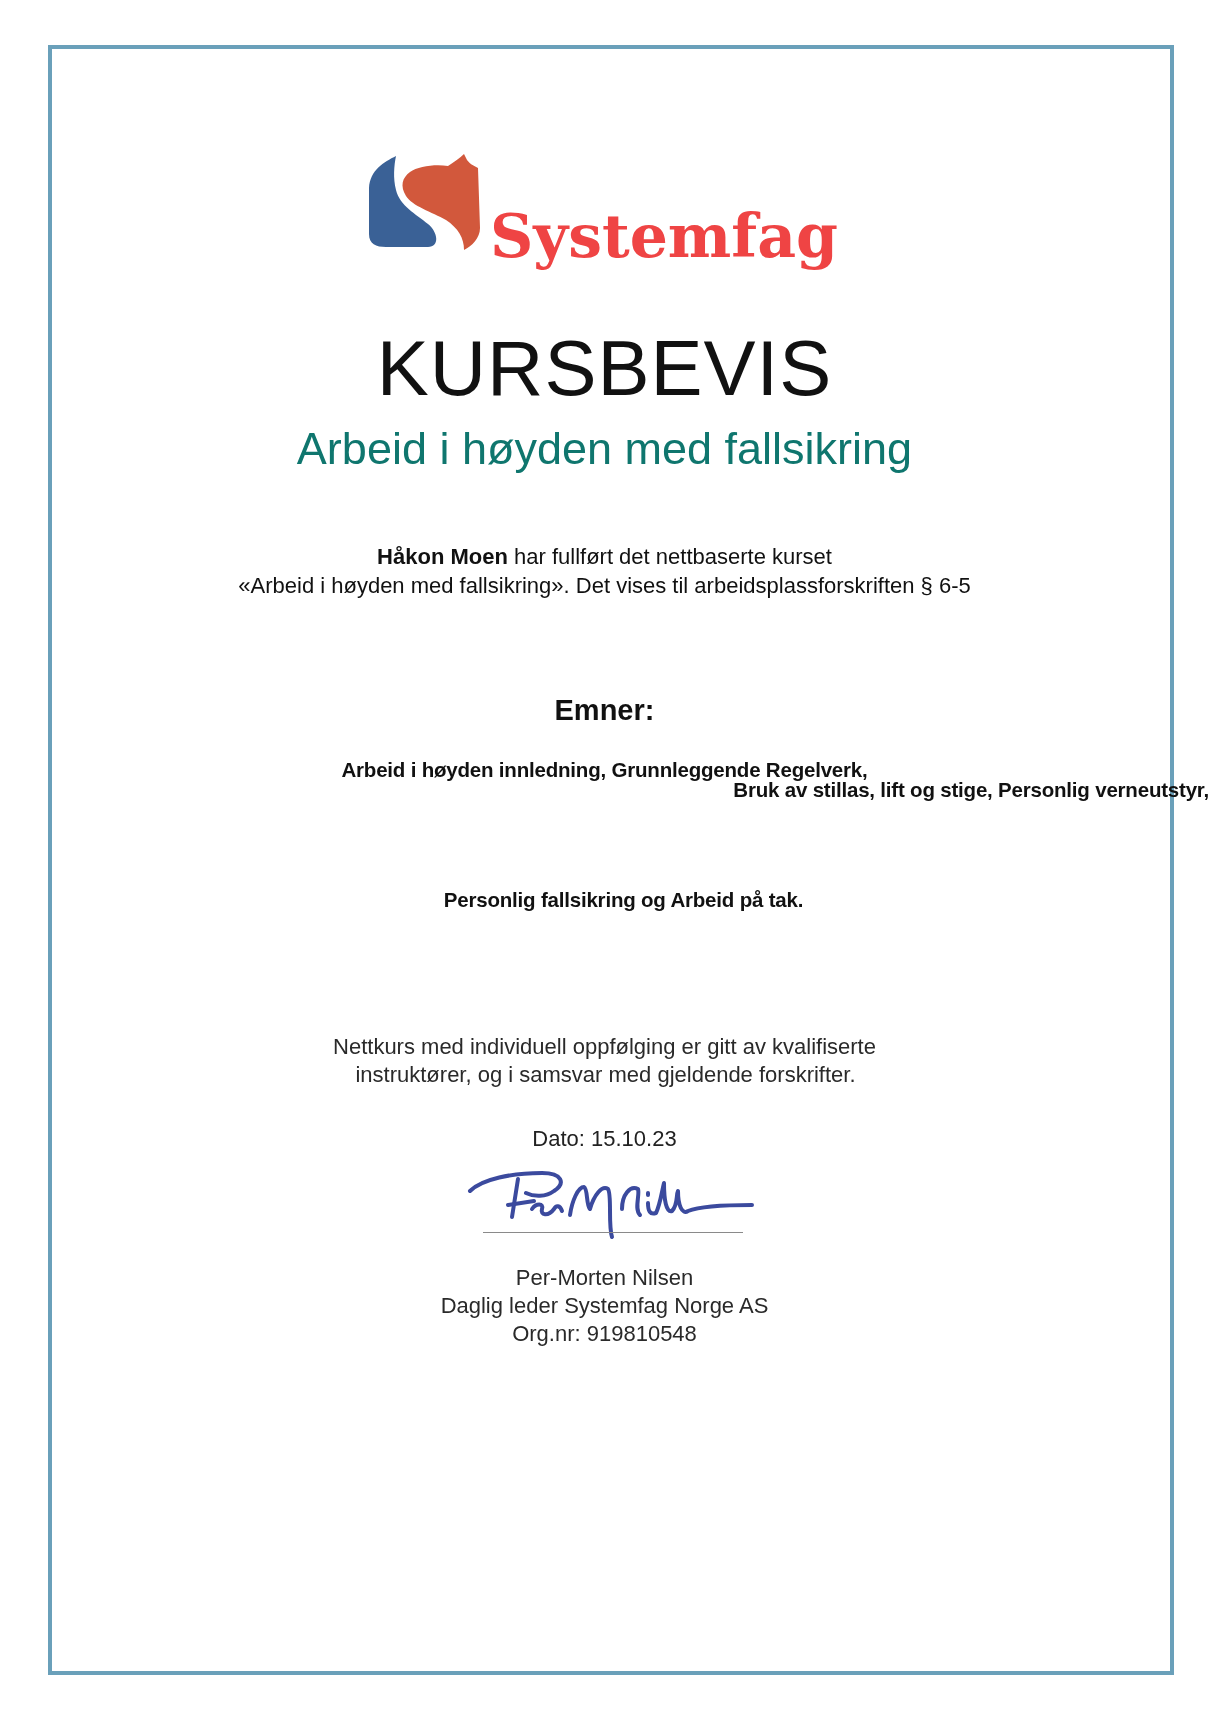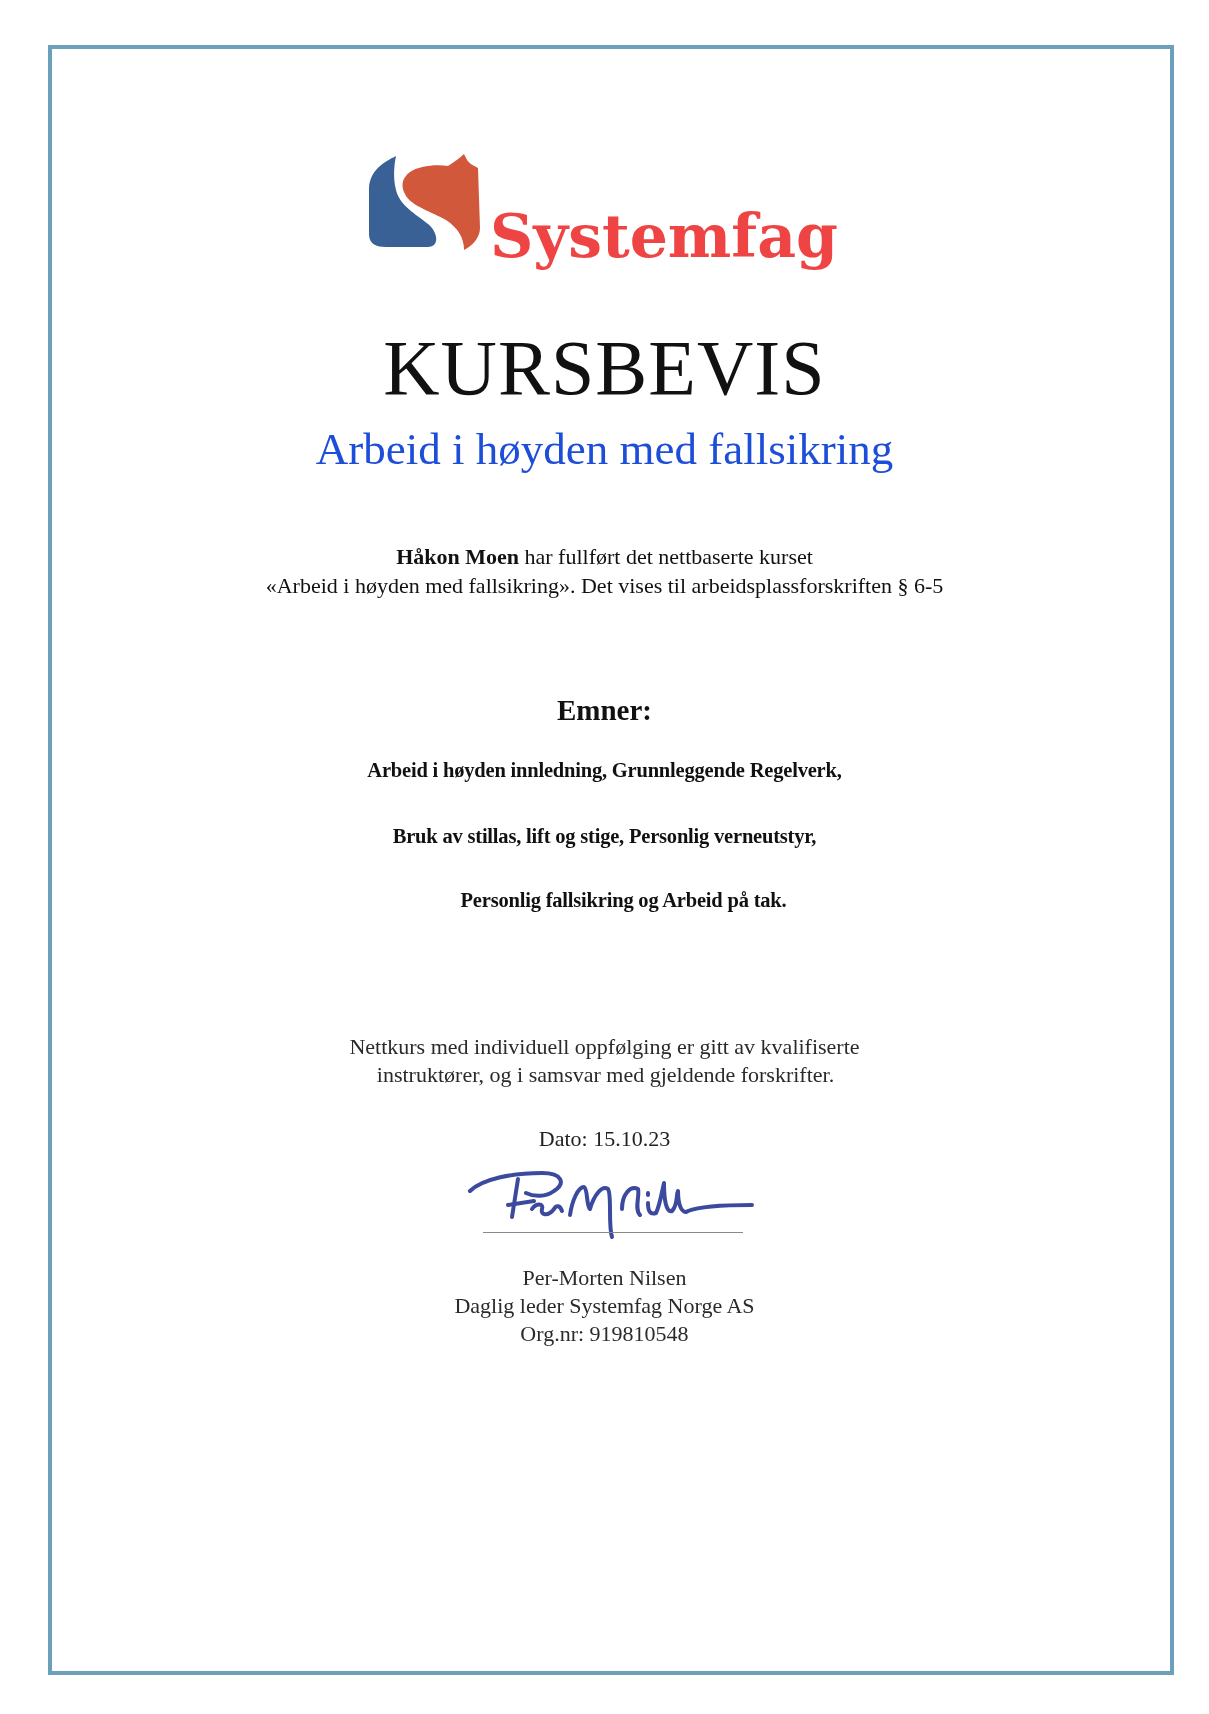--- a/index.html
+++ b/index.html
@@ -1,38 +1,38 @@
 <!DOCTYPE html>
 <html><head>
 <meta charset="utf-8">
 <style>
   html, body { margin: 0; padding: 0; background: #ffffff; }
   body { width: 1209px; height: 1714px; position: relative; overflow: hidden; }
   .frame {
     position: absolute; left: 48px; top: 45px; width: 1118px; height: 1622px;
     border: 4px solid #6aa0ba; box-sizing: content-box;
   }
-  .serif { font-family: Liberation Serif, serif; }
+  .serif { font-family: Liberation Sans, sans-serif; }
   .center { position: absolute; left: 0; width: 1209px; text-align: center; }
   .logo { position: absolute; left: 366px; top: 150px; width: 500px; height: 100px; }
   .logo-icon { position: absolute; left: 0; top: 4px; width: 118px; height: 96px; }
   .logo-text {
     position: absolute; left: 124px; top: 2px;
     font-family: "DejaVu Serif", "Liberation Serif", serif;
     font-weight: bold; font-size: 60px; color: #ef4444; letter-spacing: 0px;
     white-space: nowrap; line-height: 80px; margin-top: 44px;
   }
   .title { top: 328px; font-size: 78px; color: #111; line-height: 80px; letter-spacing: 1px; }
-  .subtitle { top: 424px; font-size: 45px; color: #1d4ed8; line-height: 50px; }
+  .subtitle { top: 424px; font-size: 45px; color: #0f766e; line-height: 50px; }
   .para { top: 542px; font-size: 22px; color: #111; line-height: 29px; }
   .para b { font-weight: bold; }
   .emner-h { top: 693px; font-size: 29px; font-weight: bold; color: #111; line-height: 34px; }
   .topic { font-size: 20.5px; font-weight: bold; color: #111; line-height: 26px; letter-spacing: -0.2px; }
   .topic1 { top: 757px; }
-  .topic2 { top: 823px; }
+  .topic2 { top: 777px; text-align: right; }
   .topic3 { top: 887px; padding-left: 19px; }
   .note { top: 1033px; font-size: 22px; color: #2a2a2a; line-height: 28px; }
   .dato { top: 1125px; font-size: 22px; color: #222; line-height: 28px; }
   .sig { position: absolute; left: 462px; top: 1165px; width: 300px; height: 80px; }
   .sigline { position: absolute; left: 483px; top: 1232px; width: 260px; height: 1px; background: #8a8a8a; }
   .signer { top: 1264px; font-size: 22px; color: #2a2a2a; line-height: 28px; }
 </style>
 </head>
 <body>
 

